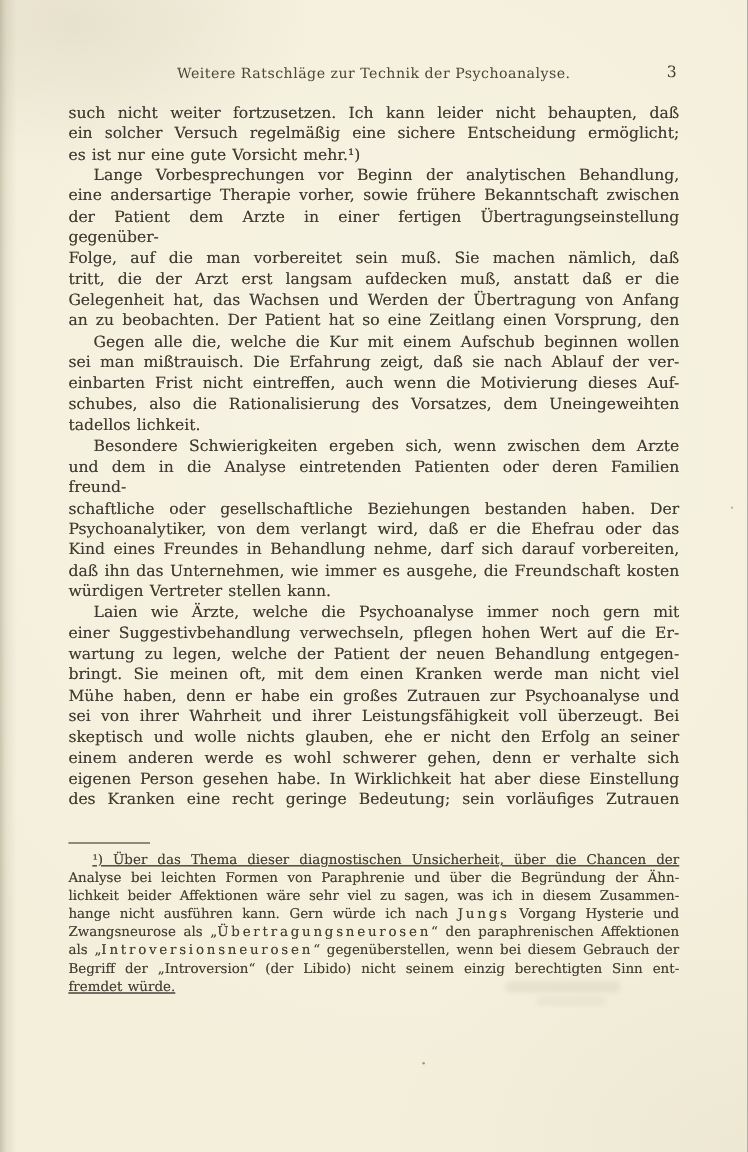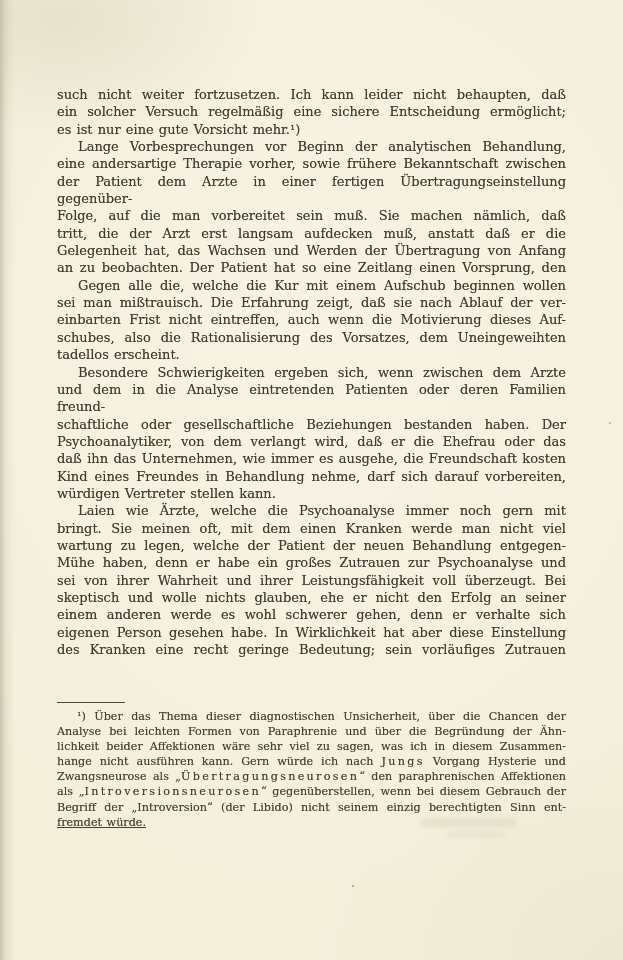--- a/index.html
+++ b/index.html
@@ -43,40 +43,44 @@
     background:#4d473b;
   }
   .footnote{
     position:absolute;left:57px;top:709px;width:509px;
     font-size:11.2px;line-height:15.1px;
     word-spacing:1px;color:#433d33;
     text-shadow:0 0 0.4px rgba(62,54,42,0.5);
   }
   .fline{text-align:justify;text-align-last:justify;}
   .fline.lastline{text-align-last:left;text-decoration:underline;}
-  .fline.indent{text-indent:20px;}
+  .fline.indent{text-indent:20px;text-decoration:underline;}
   .sperr{letter-spacing:2.3px;}
   .ghost{
     position:absolute;border-radius:5px;filter:blur(2.2px);
     background:rgba(128,132,92,0.12);
   }
   .ghost.g1{left:421px;top:818px;width:96px;height:9px;}
   .ghost.g2{left:447px;top:831px;width:58px;height:7px;background:rgba(128,132,92,0.08);}
   .speck{
     position:absolute;width:2px;height:2px;border-radius:50%;
     background:rgba(86,76,54,0.55);
   }
   .speck.s1{left:352px;top:885px;}
   .speck.s2{left:609px;top:422px;width:1.6px;height:1.6px;background:rgba(86,76,54,0.35);}
 </style>
 </head>
 <body>
 
 <div class="page">
 
+  <div class="running-header">
+    <span>Weitere Ratschläge zur Technik der Psychoanalyse.</span>
+    <span class="page-number">3</span>
+  </div>
 
   <div class="body-text">
       <div>
         <div class="line">such nicht weiter fortzusetzen.  Ich kann leider nicht behaupten, daß</div>
         <div class="line">ein solcher Versuch regelmäßig eine sichere Entscheidung ermöglicht;</div>
         <div class="line lastline">es ist nur eine gute Vorsicht mehr.¹)</div>
       </div>
       <div>
         <div class="line indent">Lange Vorbesprechungen vor Beginn der analytischen Behandlung,</div>
         <div class="line">eine andersartige Therapie vorher, sowie frühere Bekanntschaft zwischen</div>
@@ -84,35 +88,36 @@
         <div class="line">Folge, auf die man vorbereitet sein muß.  Sie machen nämlich, daß</div>
         <div class="line">tritt, die der Arzt erst langsam aufdecken muß, anstatt daß er die</div>
         <div class="line">Gelegenheit hat, das Wachsen und Werden der Übertragung von Anfang</div>
         <div class="line">an zu beobachten. Der Patient hat so eine Zeitlang einen Vorsprung, den</div>
       </div>
       <div>
         <div class="line indent">Gegen alle die, welche die Kur mit einem Aufschub beginnen wollen</div>
         <div class="line">sei man mißtrauisch. Die Erfahrung zeigt, daß sie nach Ablauf der ver-</div>
         <div class="line">einbarten Frist nicht eintreffen, auch wenn die Motivierung dieses Auf-</div>
         <div class="line">schubes, also die Rationalisierung des Vorsatzes, dem Uneingeweihten</div>
-        <div class="line lastline">tadellos erscheint.</div>
+        <div class="line lastline">tadellos lichkeit.</div>
       </div>
       <div>
         <div class="line indent">Besondere Schwierigkeiten ergeben sich, wenn zwischen dem Arzte</div>
         <div class="line">und dem in die Analyse eintretenden Patienten oder deren Familien freund-</div>
         <div class="line">schaftliche oder gesellschaftliche Beziehungen bestanden haben.  Der</div>
         <div class="line">Psychoanalytiker, von dem verlangt wird, daß er die Ehefrau oder das</div>
+        <div class="line">Kind eines Freundes in Behandlung nehme, darf sich darauf vorbereiten,</div>
         <div class="line">daß ihn das Unternehmen, wie immer es ausgehe, die Freundschaft kosten</div>
-        <div class="line">Kind eines Freundes in Behandlung nehme, darf sich darauf vorbereiten,</div>
         <div class="line lastline">würdigen Vertreter stellen kann.</div>
       </div>
       <div>
         <div class="line indent">Laien wie Ärzte, welche die Psychoanalyse immer noch gern mit</div>
+        <div class="line">einer Suggestivbehandlung verwechseln, pflegen hohen Wert auf die Er-</div>
+        <div class="line">wartung zu legen, welche der Patient der neuen Behandlung entgegen-</div>
         <div class="line">bringt.  Sie meinen oft, mit dem einen Kranken werde man nicht viel</div>
-        <div class="line">wartung zu legen, welche der Patient der neuen Behandlung entgegen-</div>
         <div class="line">Mühe haben, denn er habe ein großes Zutrauen zur Psychoanalyse und</div>
         <div class="line">sei von ihrer Wahrheit und ihrer Leistungsfähigkeit voll überzeugt.  Bei</div>
         <div class="line">skeptisch und wolle nichts glauben, ehe er nicht den Erfolg an seiner</div>
         <div class="line">einem anderen werde es wohl schwerer gehen, denn er verhalte sich</div>
         <div class="line">eigenen Person gesehen habe. In Wirklichkeit hat aber diese Einstellung</div>
         <div class="line">des Kranken eine recht geringe Bedeutung; sein vorläufiges Zutrauen</div>
       </div>
     </div>
 
   <div class="fn-rule"></div>

